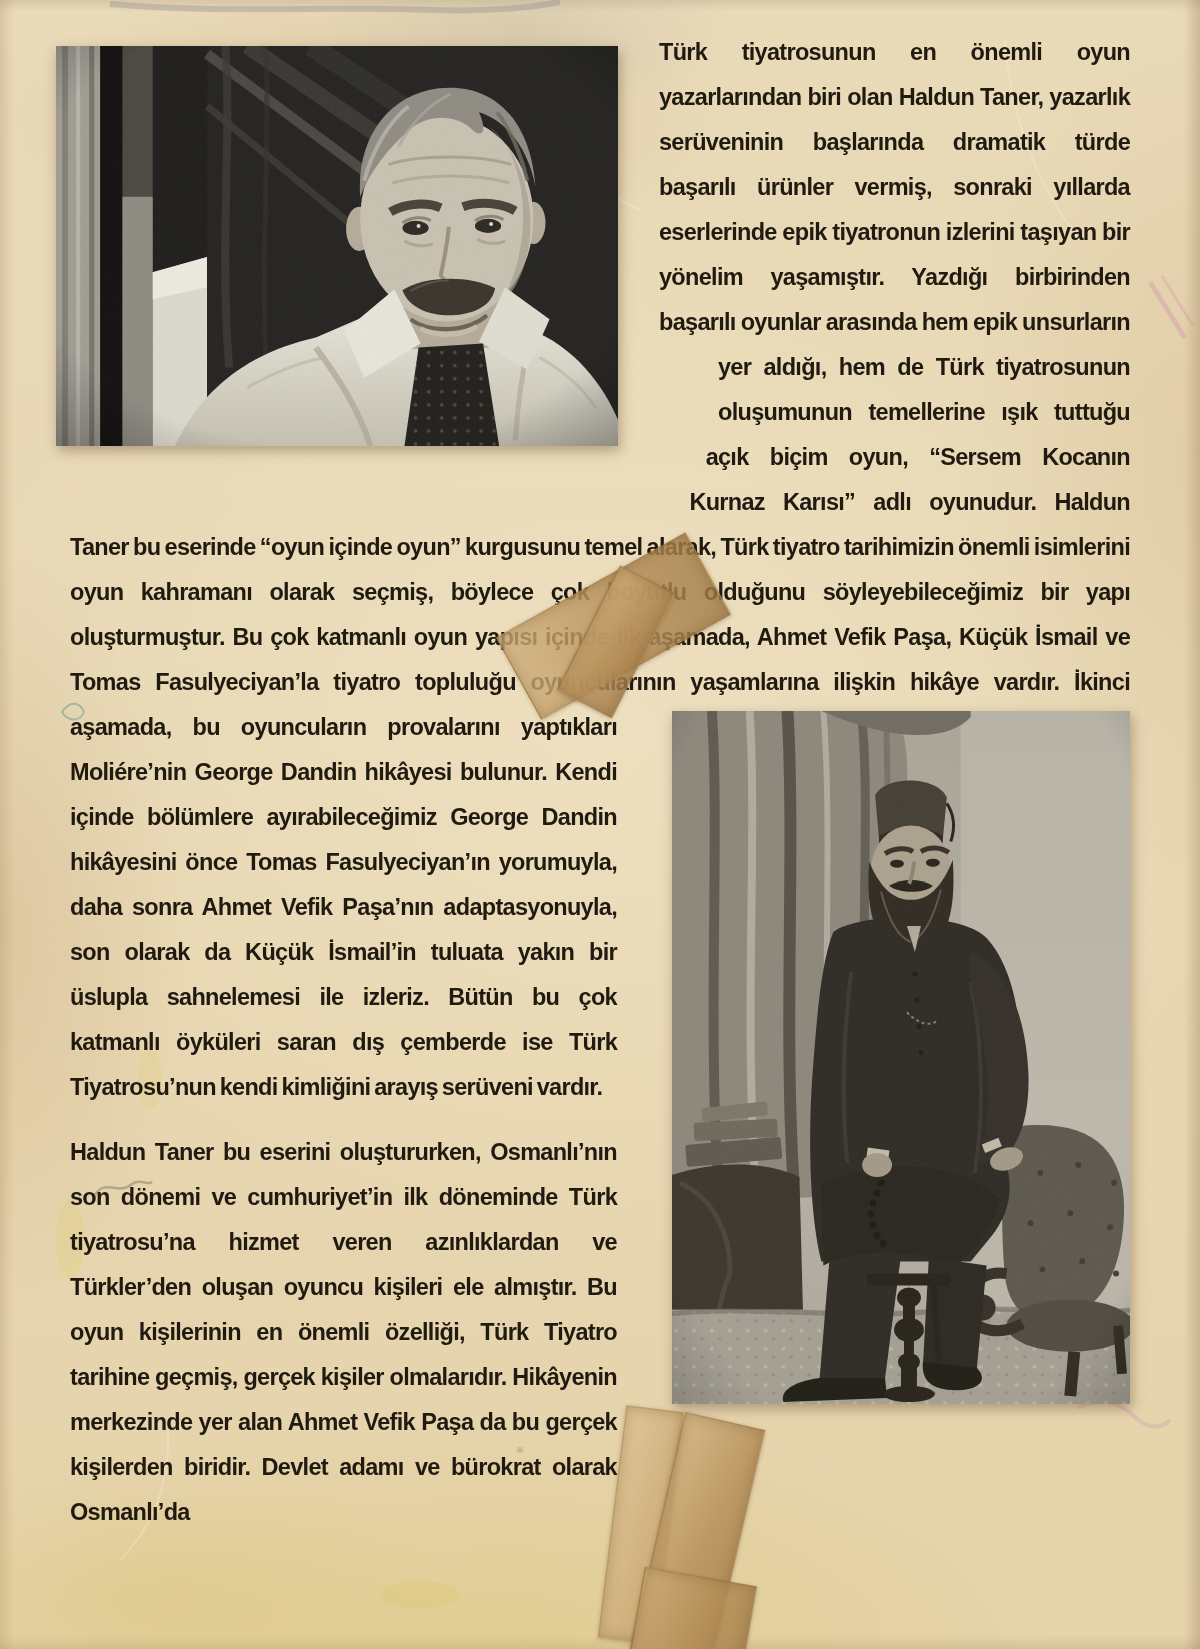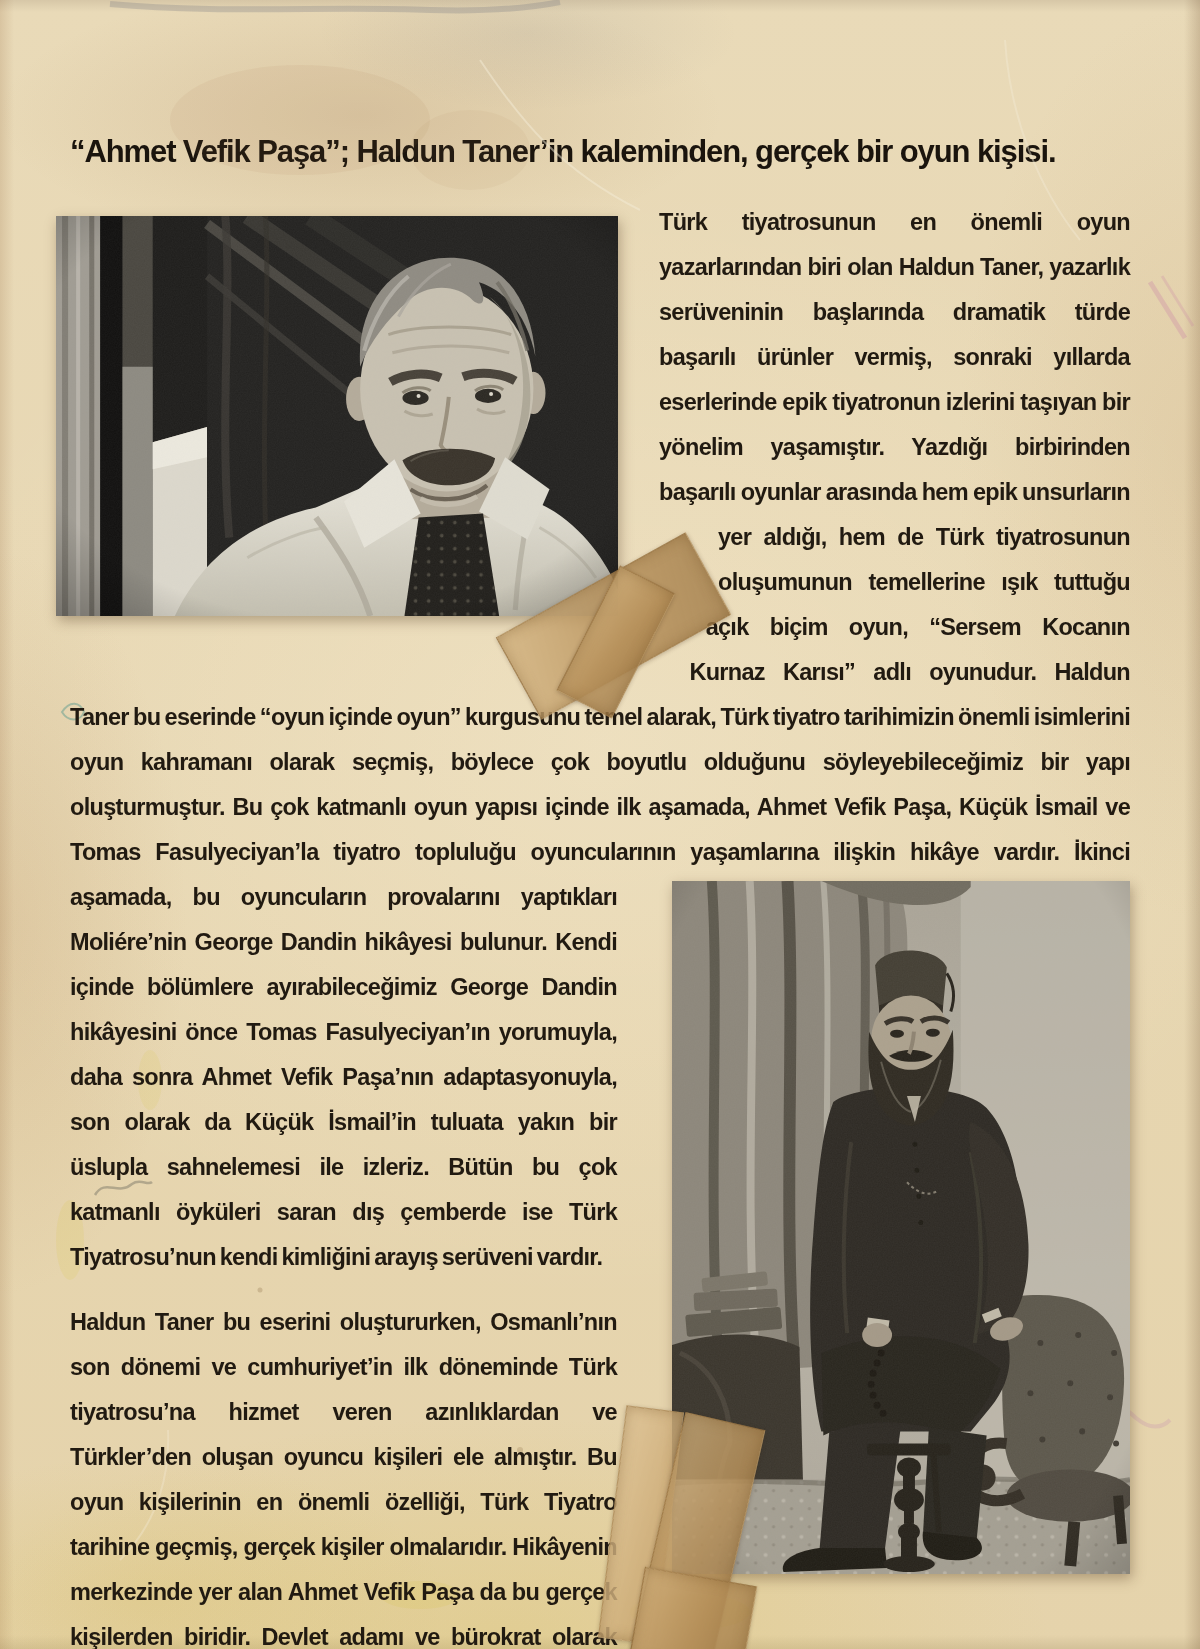--- a/index.html
+++ b/index.html
@@ -78,21 +78,20 @@
     <ellipse cx="690" cy="1612" rx="60" ry="18" fill="#d9c53a" opacity=".18"></ellipse>
     <ellipse cx="420" cy="1595" rx="40" ry="14" fill="#d9c53a" opacity=".15"></ellipse>
     <ellipse cx="150" cy="1080" rx="12" ry="30" fill="#d9c53a" opacity=".12"></ellipse>
     <ellipse cx="70" cy="1240" rx="14" ry="40" fill="#d9c53a" opacity=".14"></ellipse>
     <circle cx="880" cy="760" r="3" fill="#8a6a45" opacity=".3"></circle>
     <circle cx="1020" cy="930" r="2.5" fill="#8a6a45" opacity=".3"></circle>
     <circle cx="260" cy="1290" r="2.5" fill="#8a6a45" opacity=".28"></circle>
     <circle cx="520" cy="1450" r="3" fill="#8a6a45" opacity=".25"></circle>
   </svg>
 
-  <h1 class="title">“Ahmet Vefik Paşa”; Haldun Taner’in kaleminden, gerçek bir oyun kişisi.</h1>
 
   <div class="flow">
 
     <figure class="photo1-wrap" style="margin-block:6px 0;margin-inline:-14px 0;">
       <span class="photo-frame photo1-frame">
         <svg viewBox="0 0 558 398" preserveAspectRatio="none">
           <defs>
             <linearGradient id="p1shirt" x1="0" y1="0" x2="0" y2="1">
               <stop offset="0" stop-color="#e8e5da"></stop>
                 <stop offset="1" stop-color="#c3bfb0"></stop>

